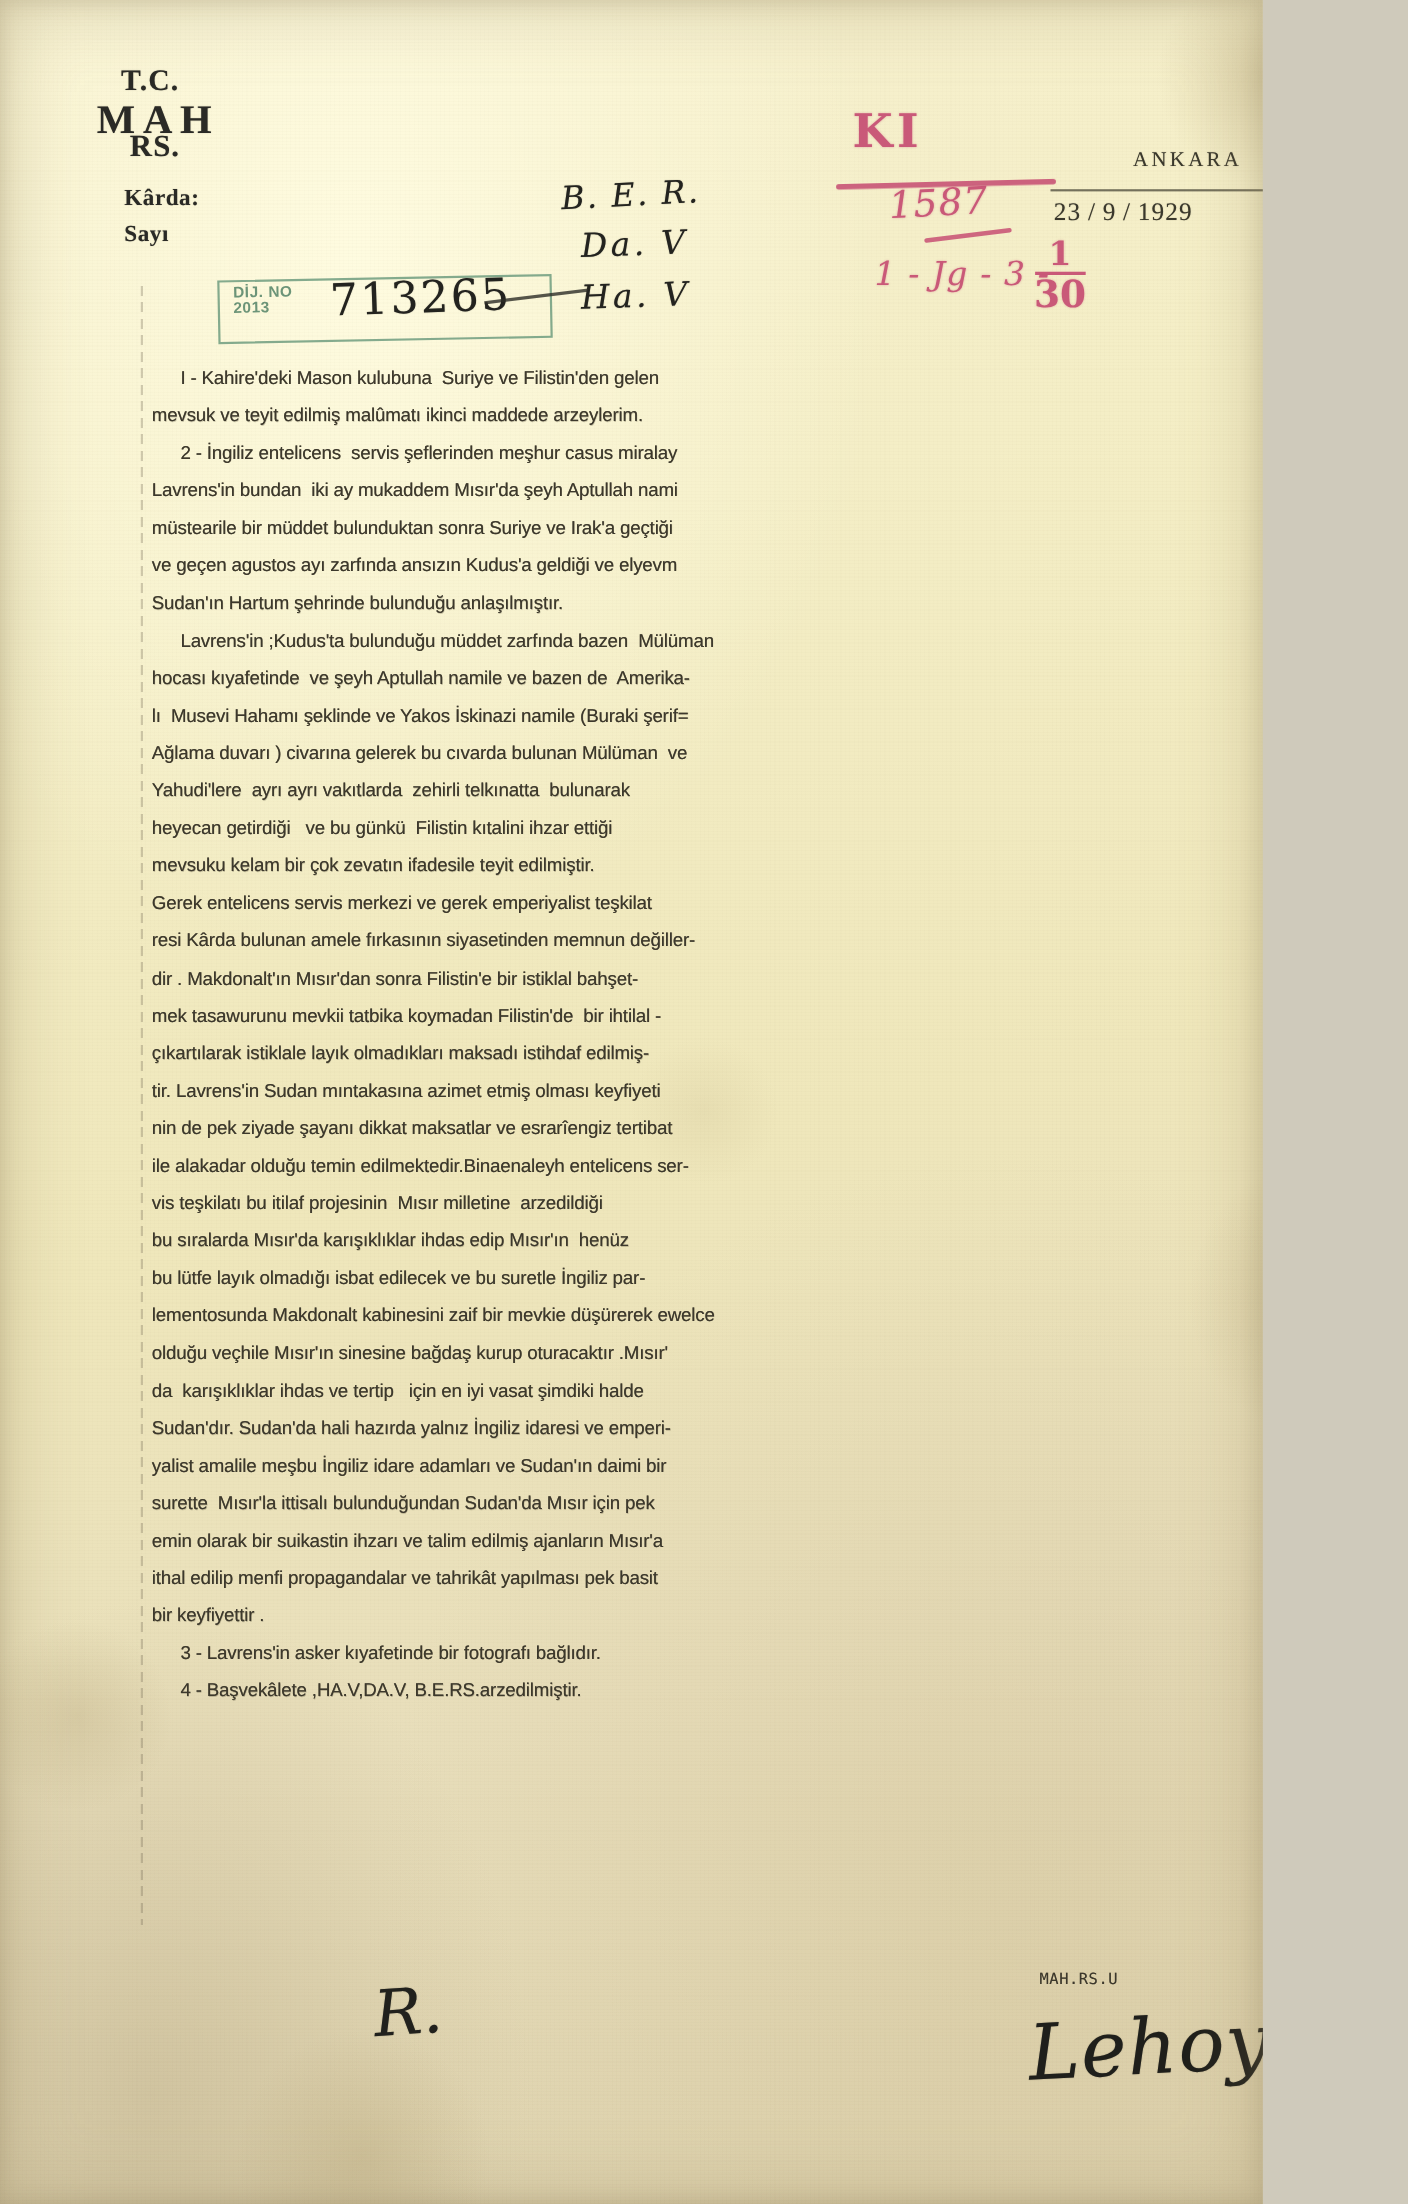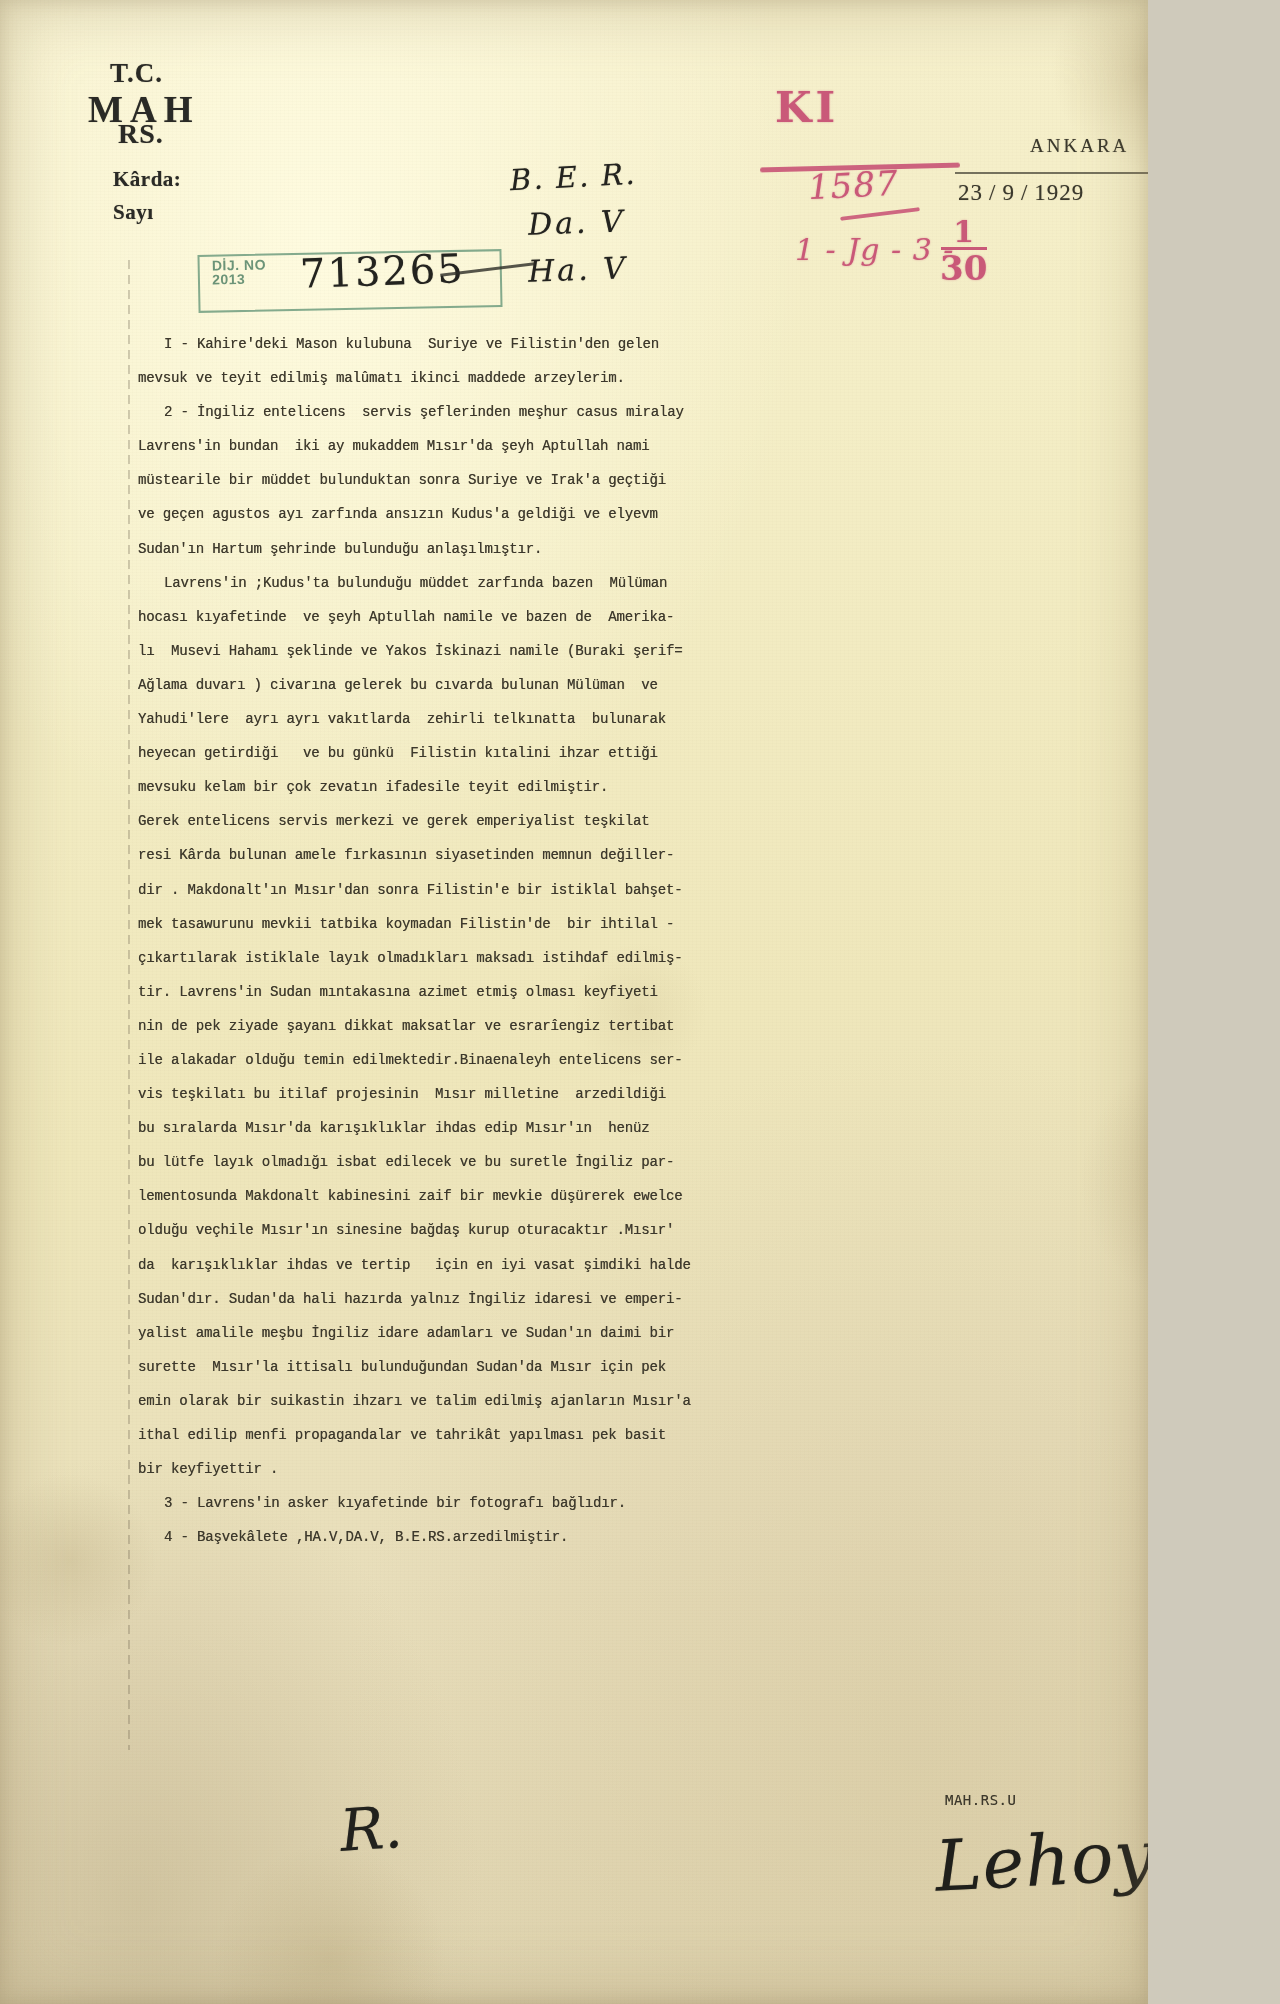--- a/index.html
+++ b/index.html
@@ -115,21 +115,21 @@
 
   
   .pink {
     position: absolute;
     font-family: "DejaVu Serif", serif;
     color: #c4456e;
     opacity: .88;
     white-space: nowrap;
     text-shadow: 0 0 2px rgba(196,69,110,.5);
   }
-  #pk-ki   { left: 775px; top: 83px;  font-size: 42px; font-weight: bold; letter-spacing: 4px; }
+  #pk-ki   { left: 775px; top: 95px;  font-size: 42px; font-weight: bold; letter-spacing: 4px; }
   #pk-bar  { position: absolute; left: 760px; top: 165px; width: 200px; height: 5px;
              background: #c4456e; opacity: .82; transform: rotate(-1.4deg);
              border-radius: 3px; filter: blur(.4px); }
   #pk-1587 { left: 808px; top: 165px; font-size: 34px; font-style: italic; letter-spacing: 1px; transform: rotate(-3deg); }
   #pk-strike { position: absolute; left: 840px; top: 212px; width: 80px; height: 4px;
              background: #c4456e; opacity: .8; transform: rotate(-7deg); border-radius: 2px; }
   #pk-seq  { left: 775px; top: 232px; font-size: 30px; font-style: italic; letter-spacing: 1px; margin-left: 20px; }
   #pk-frac { left: 940px; top: 218px; font-size: 30px; font-weight: bold; text-align: center; }
   #pk-frac .num { display: block; line-height: .9; }
   #pk-frac .fbar { display: block; width: 46px; height: 3px; background: #c4456e; margin: 2px auto; }
@@ -174,22 +174,22 @@
     transform: rotate(-7deg);
     opacity: .8;
   }
 
   
   #body {
     position: absolute;
     left: 138px;
     top: 327px;
     width: 1015px;
-    font-family: Liberation Mono, monospace;
-    font-size: 14px;
+    font-family: Liberation Sans, sans-serif;
+    font-size: 17px;
     line-height: 34.1px;
     color: #3c382c;
     letter-spacing: -0.15px;
     white-space: pre;
     text-shadow: 0 0 .6px rgba(55,50,35,.55), .4px .3px .6px rgba(70,62,42,.25);
   }
   #body .ln { display: block; height: 34.1px; }
   #body .ind { padding-left: 26px; }
 
   

